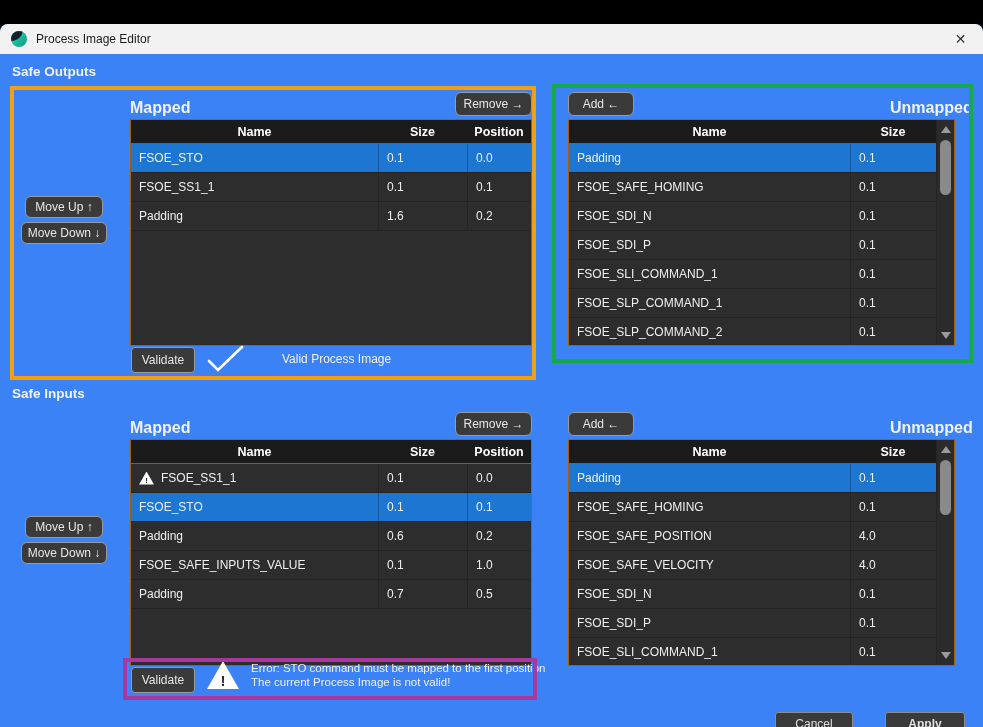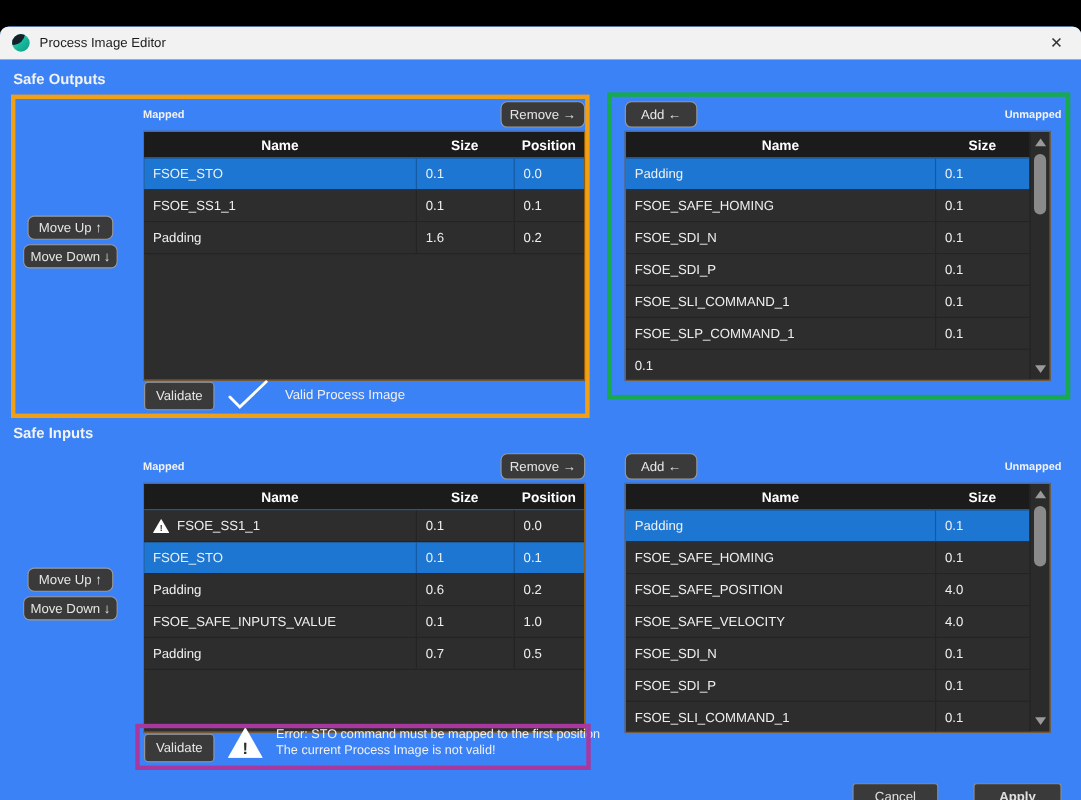--- a/index.html
+++ b/index.html
@@ -24,21 +24,21 @@
   }
   .title-text { margin-left:9px; font-size:12px; color:#1b1b1b; }
   .close-btn {
     position:absolute; right:0; top:0; width:45px; height:30px;
     display:flex; align-items:center; justify-content:center;
     font-size:14px; color:#333; cursor:default;
   }
   
   .content { position:absolute; left:0; top:30px; width:983px; height:489px; }
   .section-label { position:absolute; font-size:13.5px; font-weight:bold; color:#f2f2f2; }
-  .sub-label { position:absolute; font-size:10px; font-weight:bold; color:#f2f2f2; }
+  .sub-label { position:absolute; font-size:16px; font-weight:bold; color:#f2f2f2; }
   .anno-box { position:absolute; border:4px solid #fff; pointer-events:none; z-index:30; }
   
   .btn {
     position:absolute; background:#3a3a3a; border:1px solid #9a9a9a; border-radius:6px;
     color:#e6e6e6; font-size:12px; display:flex; align-items:center; justify-content:center;
     font-family:"Liberation Sans", sans-serif;
   }
   .btn.small-radius { border-radius:4px; }
   .btn.footer-btn { border-radius:3px; border-color:#8d8d8d; color:#e0e0e0; }
   
@@ -146,21 +146,21 @@
               <span>1.6</span>
             </div>
             <div class="td col-position">
               <span>0.2</span>
             </div>
           </div>
         </div>
     </div>
 
     <div class="btn small-radius" style="left:131px; top:293px; width:64px; height:26px;">Validate</div>
-    <div class="validate-status" style="left:205px; top:290px;">
+    <div class="validate-status" style="left:205px; top:290px;gap:23px;">
       <svg width="40" height="30" viewBox="0 0 40 30">
         <path d="M4 17 L13 26 L37 3" stroke="#ffffff" stroke-width="2.6" fill="none" stroke-linecap="round"></path>
       </svg>
       <span class="status-text">Valid Process Image</span>
     </div>
 
     <div class="btn" style="left:568px; top:38px; width:66px; height:24px;">Add ←</div>
     <div class="sub-label" style="left:890px; top:45px; width:75px; text-align:right;">Unmapped</div>
 
     <div class="dtable unmapped" style="left:568px; top:65px; width:387px; height:227px;">
@@ -211,20 +211,23 @@
           </div>
           <div class="tr">
             <div class="td col-name">
               <span>FSOE_SLP_COMMAND_1</span>
             </div>
             <div class="td col-size">
               <span>0.1</span>
             </div>
           </div>
           <div class="tr">
+            <div class="td col-name">
+              <span>FSOE_SLP_COMMAND_2</span>
+            </div>
             <div class="td col-size">
               <span>0.1</span>
             </div>
           </div>
         </div>
       <div class="scrollbar">
         <div class="scroll-arrow up">
             <div class="arrow-glyph-up"></div>
           </div>
         <div class="scroll-thumb"></div>

